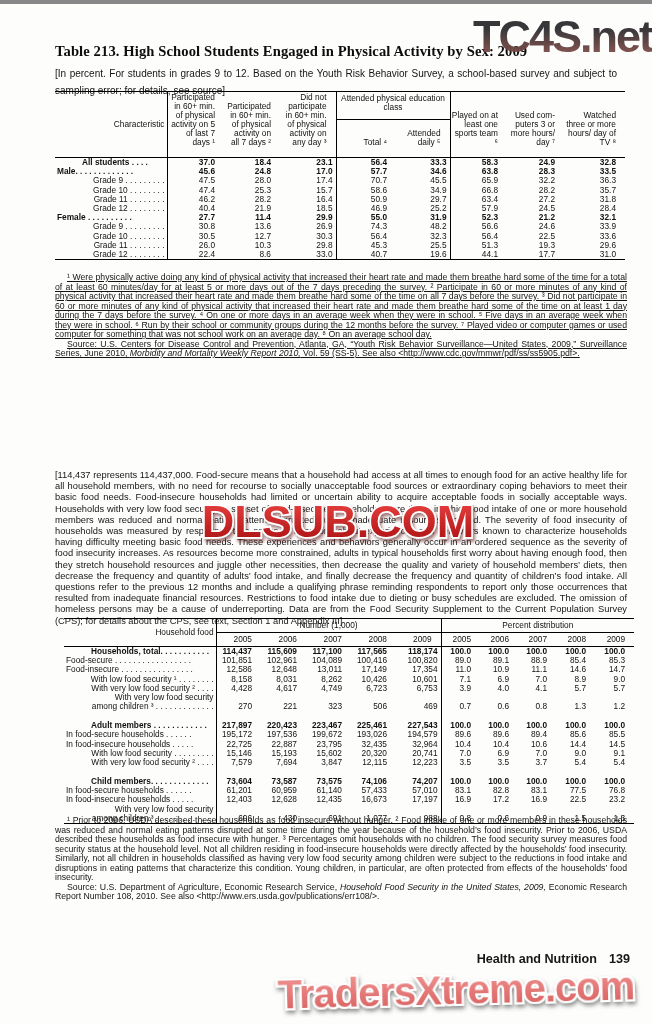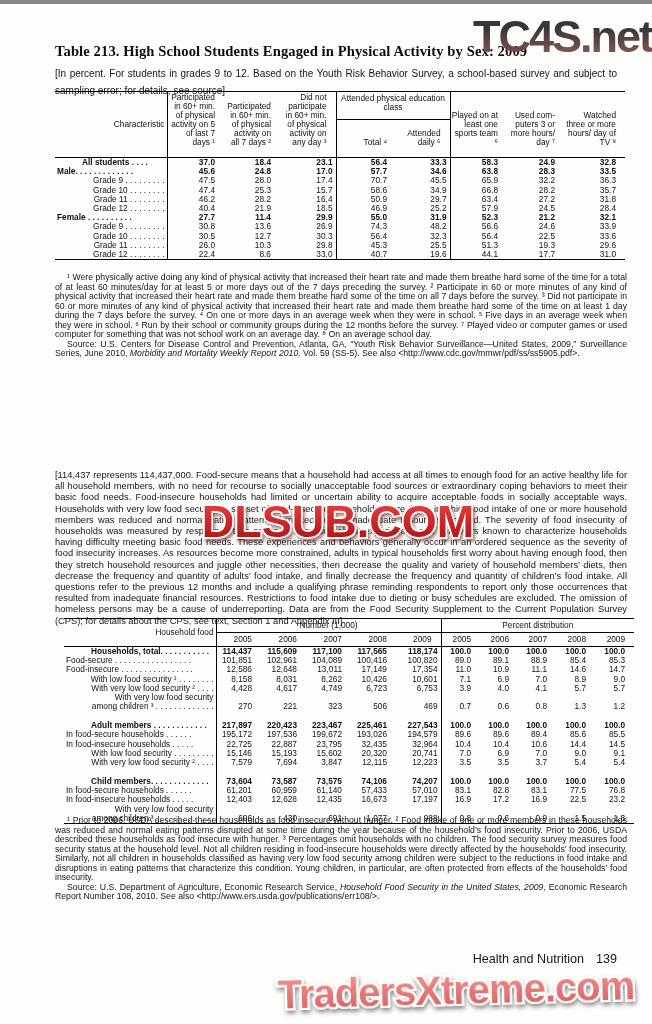--- a/index.html
+++ b/index.html
@@ -199,21 +199,21 @@
           <td class="vr">33.0</td>
           <td>40.7</td>
           <td class="vr">19.6</td>
           <td>44.1</td>
           <td>17.7</td>
           <td>31.0</td>
         </tr>
       </tbody>
   </table>
 
-  <div class="abs footnotes" style="top:269px;left:55px;width:572px;">
+  <div class="abs footnotes" style="top:269px;left:55px;width:572px;text-decoration:underline;">
     <p>¹ Were physically active doing any kind of physical activity that increased their heart rate and made them breathe hard some of the time for a total of at least 60 minutes/day for at least 5 or more days out of the 7 days preceding the survey. ² Participate in 60 or more minutes of any kind of physical activity that increased their heart rate and made them breathe hard some of the time on all 7 days before the survey. ³ Did not participate in 60 or more minutes of any kind of physical activity that increased their heart rate and made them breathe hard some of the time on at least 1 day during the 7 days before the survey. ⁴ On one or more days in an average week when they were in school. ⁵ Five days in an average week when they were in school. ⁶ Run by their school or community groups during the 12 months before the survey. ⁷ Played video or computer games or used computer for something that was not school work on an average day. ⁸ On an average school day.</p>
     <p><span>Source: U.S. Centers for Disease Control and Prevention, Atlanta, GA, “Youth Risk Behavior Surveillance—United States, 2009,” Surveillance Series, June 2010, </span><span class="it">Morbidity and Mortality Weekly Report 2010,</span><span> Vol. 59 (SS-5). See also &lt;http://www.cdc.gov/mmwr/pdf/ss/ss5905.pdf&gt;.</span></p>
   </div>
 
 
   <div class="abs intro" style="top:466px;left:55px;width:572px;">[114,437 represents 114,437,000. Food-secure means that a household had access at all times to enough food for an active healthy life for all household members, with no need for recourse to socially unacceptable food sources or extraordinary coping behaviors to meet their basic food needs. Food-insecure households had limited or uncertain ability to acquire acceptable foods in socially acceptable ways. Households with very low food security (a subset of food-insecure households) were those  in which food intake of one or more household members was reduced and normal eating patterns disrupted due to inadequate resources for food. The severity of food insecurity of households was measured by responses to a series of questions about experiences and behaviors known to characterize households having difficulty meeting basic food needs. These experiences and behaviors generally occur in an ordered sequence as the severity of food insecurity increases. As resources become more constrained, adults in typical households first worry about having enough food, then they stretch household resources and juggle other necessities, then decrease the quality and variety of household members’ diets, then decrease the frequency and quantity of adults’ food intake, and finally decrease the frequency and quantity of children’s food intake. All questions refer to the previous 12 months and include a qualifying phrase reminding respondents to report only those occurrences that resulted from inadequate financial resources. Restrictions to food intake due to dieting or busy schedules are excluded. The omission of homeless persons may be a cause of underreporting. Data are from the Food Security Supplement to the Current Population Survey (CPS); for details about the CPS, see text, Section 1 and Appendix III]</div>
 
   <table class="census abs" style="top:614px;left:64px;">
     <colgroup>
       <col style="width:152px">
@@ -450,21 +450,21 @@
           <td>1.3</td>
         </tr>
       </tbody>
   </table>
 
   <div class="abs footnotes" style="top:812px;left:55px;width:572px;">
     <p>¹ Prior to 2006, USDA described these households as food insecure without hunger. ² Food intake of one or more members in these households was reduced and normal eating patterns disrupted at some time during the year because of the household’s food insecurity. Prior to 2006, USDA described these households as food insecure with hunger. ³ Percentages omit households with no children. The food security survey measures food security status at the household level. Not all children residing in food-insecure households were directly affected by the households’ food insecurity. Similarly, not all children in households classified as having very low food security among children were subject to the reductions in food intake and disruptions in eating patterns that characterize this condition. Young children, in particular, are often protected from effects of the households’ food insecurity.</p>
     <p><span>Source: U.S. Department of Agriculture, Economic Research Service, </span><span class="it">Household Food Security in the United States, 2009,</span><span> Economic Research Report Number 108, 2010. See also &lt;http://www.ers.usda.gov/publications/err108/&gt;.</span></p>
   </div>
 
-  <div class="abs running-head" style="top:948px;right:35px;">
+  <div class="abs running-head" style="top:948px;right:22px;font-weight:bold;">
     <span>Health and Nutrition</span><span class="pg">139</span>
   </div>
 
   <svg class="abs" style="top:2px;right:-4px;" width="235" height="62">
     <defs>
       <linearGradient id="gTC" x1="0" y1="0" x2="0" y2="1">
         <stop offset="0.35" stop-color="#2d2d30"></stop>
         <stop offset="0.92" stop-color="#8e524c"></stop>
       </linearGradient>
     </defs>

